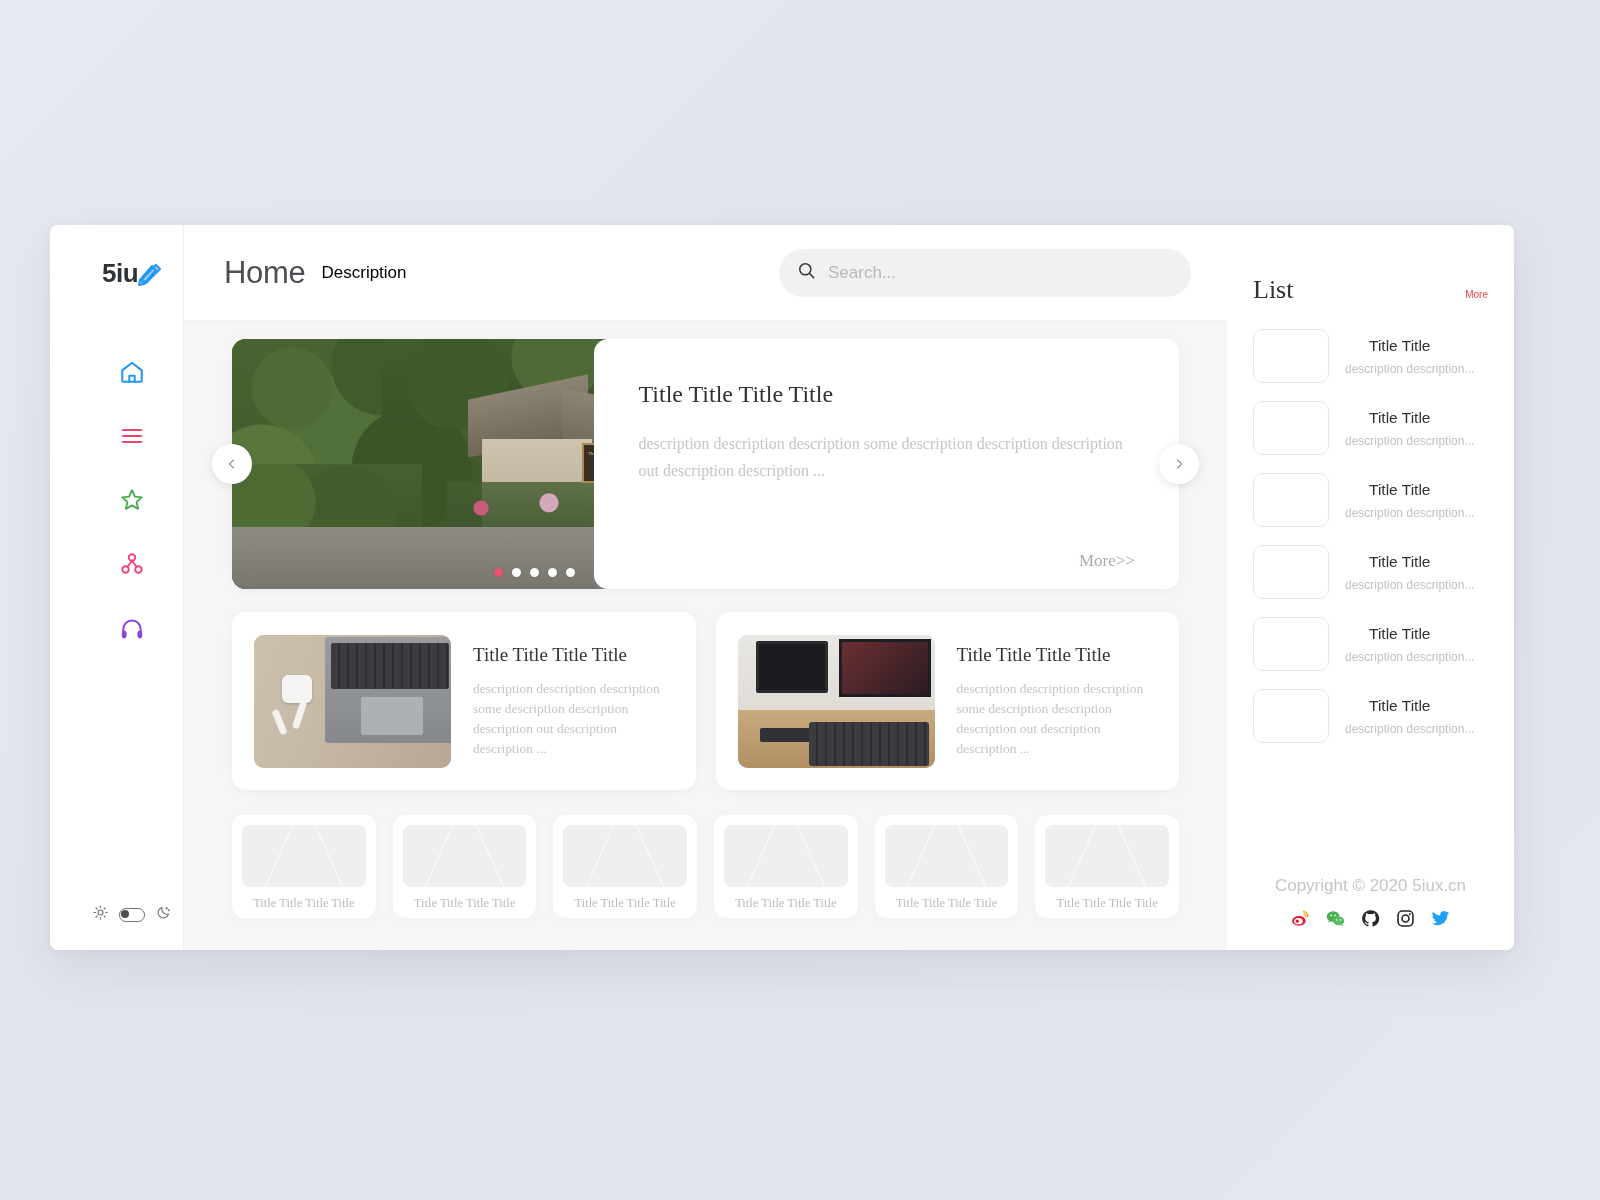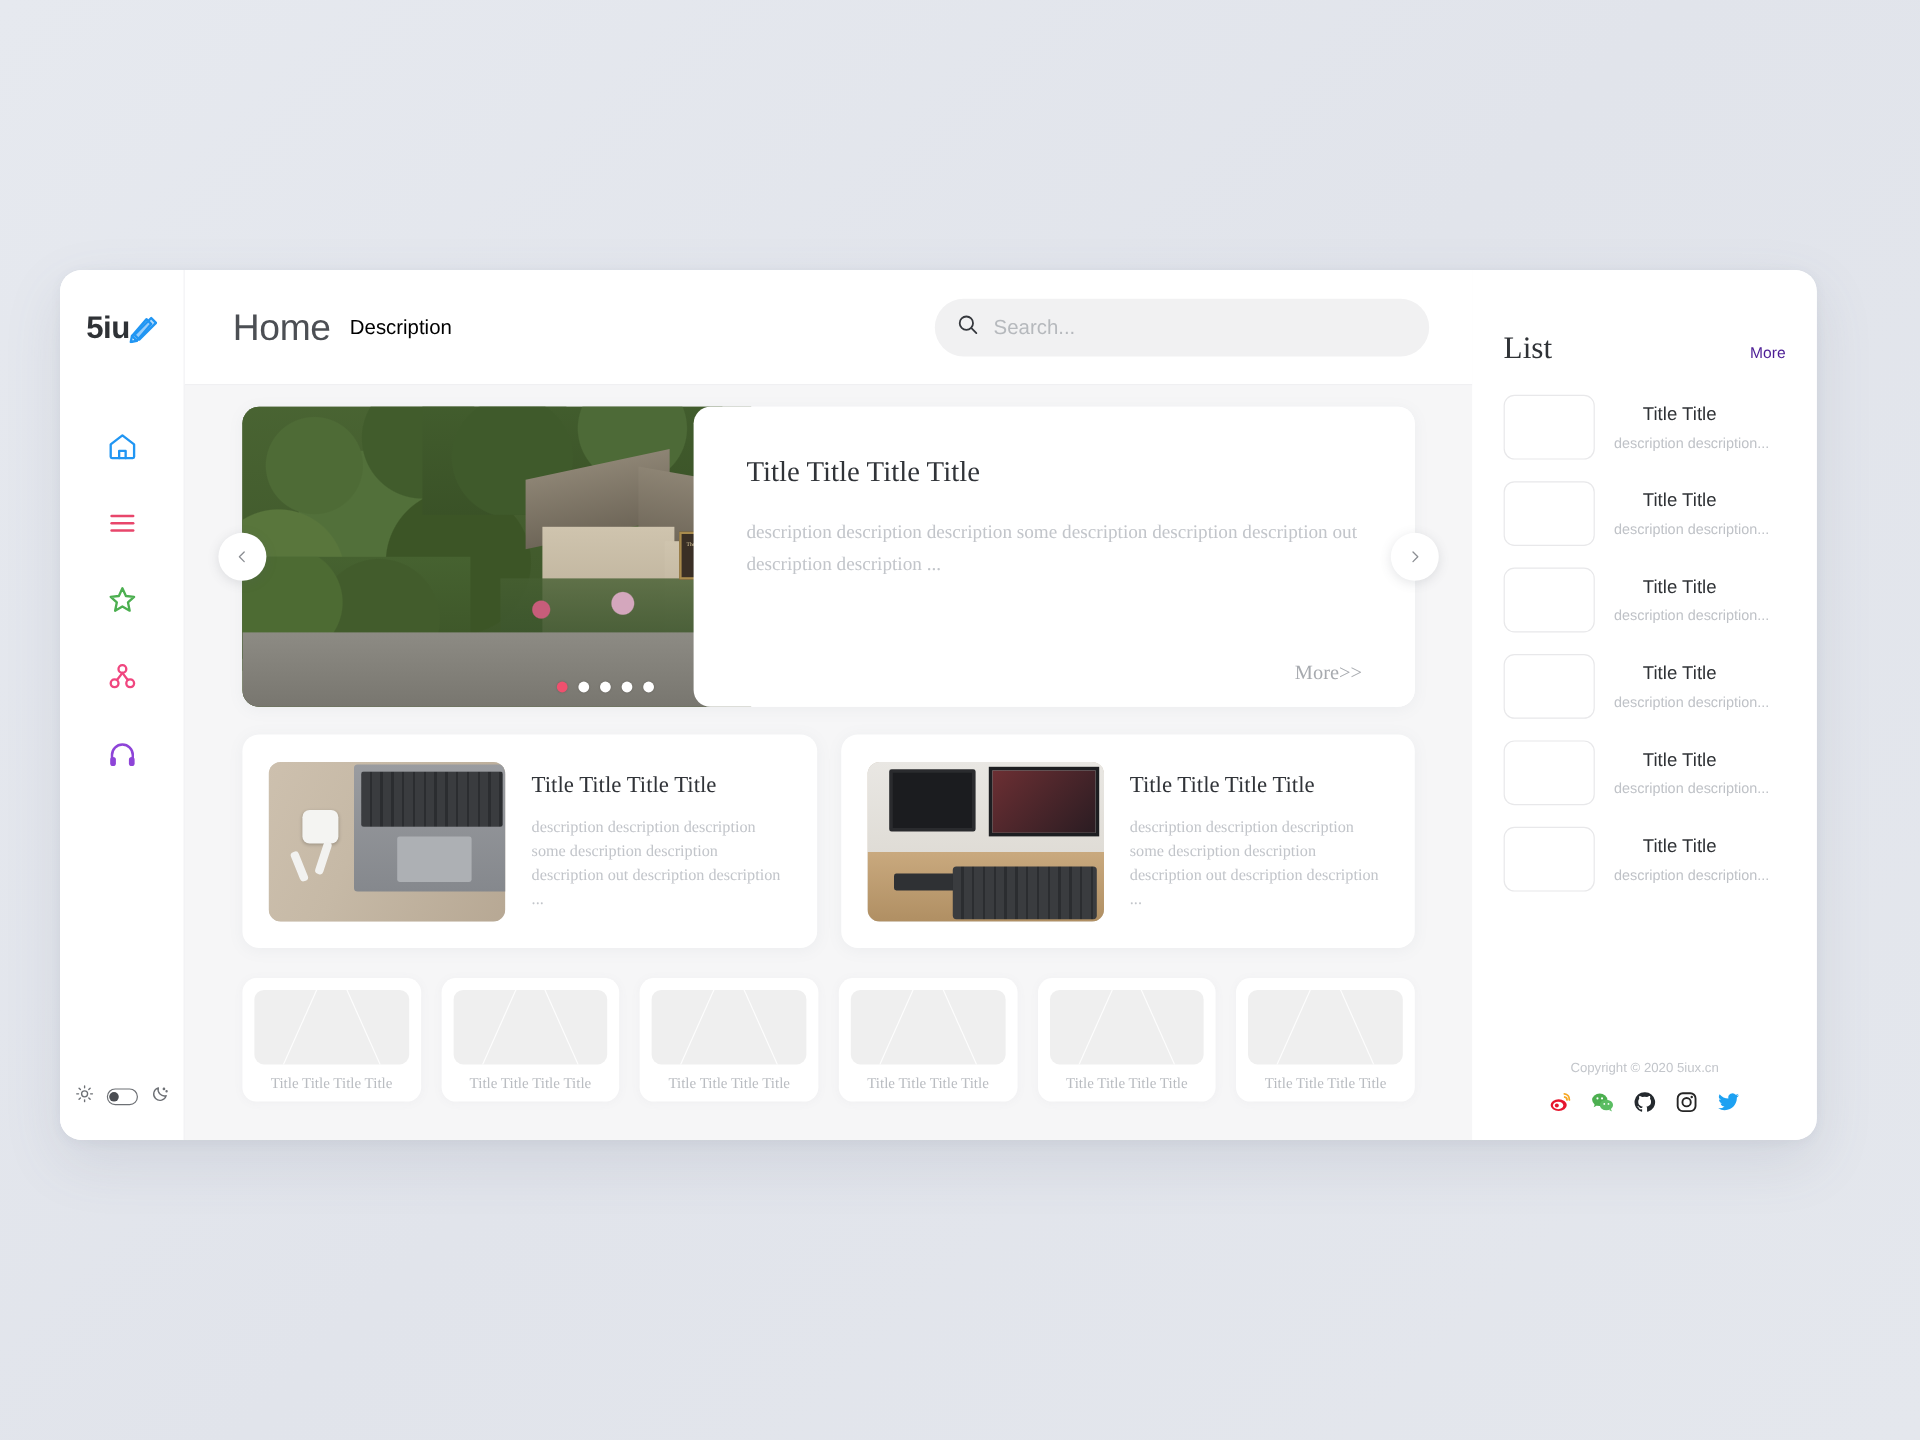--- a/index.html
+++ b/index.html
@@ -14,24 +14,25 @@
     width: 1600px; height: 1200px;
     background: linear-gradient(135deg, #e6e9ef 0%, #e1e4eb 50%, #e4e7ed 100%);
   }
 
   
   .app-window {
     position: absolute;
     left: 50px; top: 225px;
     width: 1464px; height: 725px;
     background: #ffffff;
-    border-radius: 18px;
+    border-radius: 8px;
     box-shadow: 0 18px 48px rgba(90,100,120,0.13), 0 2px 10px rgba(90,100,120,0.06);
     display: flex;
     overflow: hidden;
+    padding-left: 30px;
   }
 
   
   .sidebar {
     width: 104px;
     background: #ffffff;
     border-right: 1px solid #f0f0f2;
     display: flex;
     flex-direction: column;
     align-items: center;
@@ -385,38 +386,38 @@
     background: #ffffff;
     display: flex;
     flex-direction: column;
     padding: 50px 26px 22px 26px;
   }
   .list-head {
     display: flex; align-items: baseline; margin-bottom: 24px;
   }
   .list-title { font-size: 26px; color: #2f3236; font-family: Liberation Serif, serif; }
   .list-more {
-    margin-left: auto; font-size: 13px; color: #4c1d95; cursor: pointer;
+    margin-left: auto; font-size: 10px; color: #ef4444; cursor: pointer;
   }
   .list-item {
     display: flex; align-items: center; gap: 16px;
     margin-bottom: 18px; cursor: pointer;
   }
   .list-thumb {
     width: 76px; height: 54px;
     border: 1px solid #e8e8ea;
     border-radius: 9px;
     flex: none;
     background: #fff;
   }
   .list-item-title { font-size: 15.5px; color: #2f3236; margin-bottom: 7px; margin-left: 24px; }
   .list-item-desc { font-size: 12px; color: #bfc2c7; }
 
   .footer { margin-top: auto; text-align: center; }
-  .copyright { font-size: 11px; color: #c3c6cb; margin-bottom: 13px; margin-top: 32px; }
+  .copyright { font-size: 17px; color: #c3c6cb; margin-bottom: 13px; margin-top: 32px; }
   .socials { display: flex; justify-content: center; gap: 16px; }
   .social { width: 19px; height: 19px; cursor: pointer; display:flex; align-items:center; justify-content:center; }
 </style>
 </head>
 <body>
 
 <div class="page-bg">
   <div class="app-window">
 
     <aside class="sidebar">

